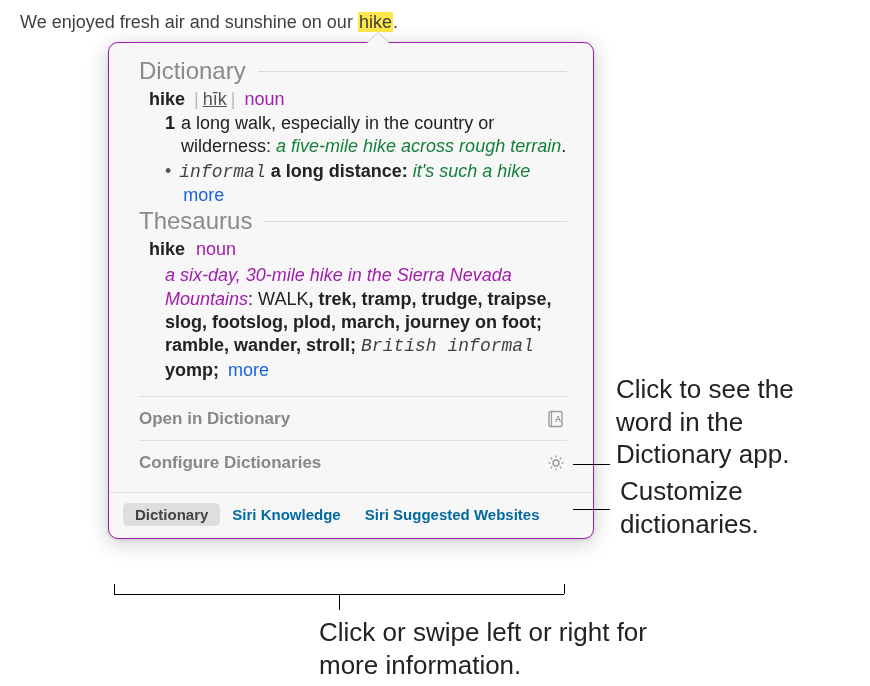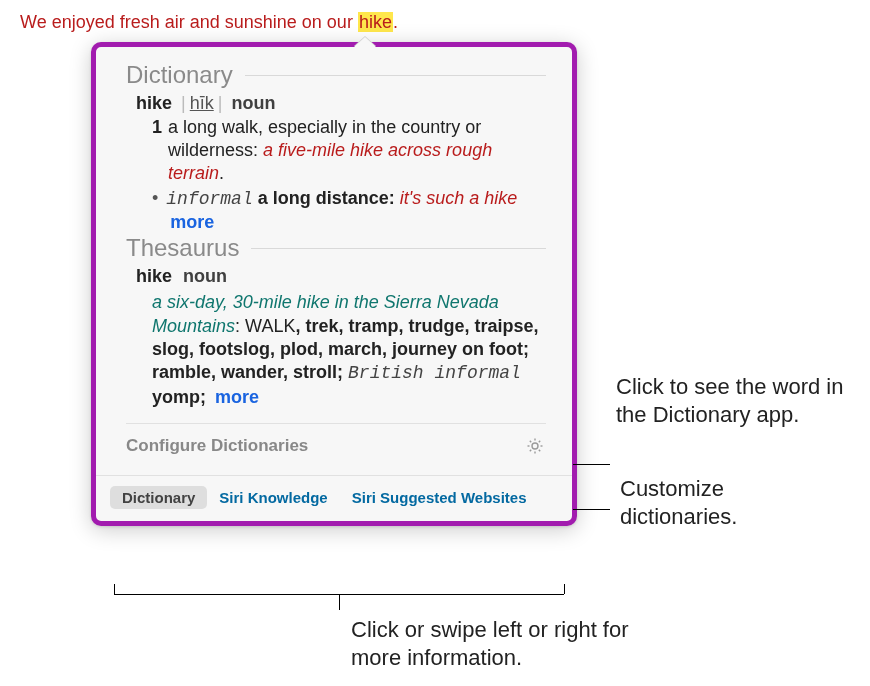--- a/index.html
+++ b/index.html
@@ -11,33 +11,33 @@
     font-size: 18px;
     color: #222;
     position: relative;
     background: #fff;
   }
   .context-line {
     position: absolute;
     top: 12px;
     left: 20px;
     font-size: 18px;
-    color: #b91c1c;
+    color: #404040;
   }
   .hl {
     background: #ffe74c;
     padding: 0 1px;
   }
   .popup {
     position: absolute;
     top: 42px;
-    left: 91px;
+    left: 108px;
     width: 486px;
     background: #f7f7f7;
-    border: 5px solid #a21caf;
+    border: 1px solid #a21caf;
     border-radius: 10px;
     box-shadow: 0 4px 22px rgba(0,0,0,0.20), 0 1px 3px rgba(0,0,0,0.12);
   }
   .popup::before {
     content: "";
     position: absolute;
     top: -10px;
     left: 258px;
     width: 0; height: 0;
     border-left: 11px solid transparent;
@@ -62,35 +62,35 @@
     background: #d9d9d9;
     margin-left: 12px;
   }
   .entry-head {
     margin-left: 10px;
     font-size: 18px;
   }
   .entry-head .word { font-weight: 700; }
   .entry-head .pron { color: #555; text-decoration: underline; }
   .entry-head .sep  { color: #bbb; margin: 0 4px; }
-  .entry-head .pos  { color: #404040; font-weight: bold; }
+  .entry-head .pos  { color: #a21caf; }
   .def-block {
     margin: 2px 0 0 26px;
     line-height: 1.28;
   }
   .def-row { display: flex; }
   .def-num { font-weight: 700; margin-right: 6px; flex: 0 0 auto; }
   .def-body { flex: 1; }
-  .example { font-style: italic; color: #b91c1c; }
+  .example { font-style: italic; color: #15803d; }
   .sub-row { display: flex; margin-top: 2px; }
   .bullet { margin-right: 8px; color: #555; }
   .ital-tag { font-style: italic; color: #444; font-family: Liberation Mono, monospace; }
-  .more { color: #1a64e0; font-weight: 700; margin-left: 4px; }
+  .more { color: #1a64e0; font-weight: 400; margin-left: 4px; }
   .the-block { margin: 4px 0 0 26px; line-height: 1.30; }
-  .the-block .ex { font-style: italic; color: #0f766e; }
+  .the-block .ex { font-style: italic; color: #a21caf; }
   .the-block .syns { font-weight: 700; }
   .the-block .walk { font-weight: 400; }
   .menu-list { margin-top: 14px; }
   .menu-item {
     display: flex;
     align-items: center;
     justify-content: space-between;
     border-top: 1px solid #e1e1e1;
     height: 44px;
     padding: 0 2px 0 0;
@@ -114,21 +114,21 @@
     padding: 3px 12px;
     border-radius: 5px;
     cursor: pointer;
   }
   .tab.active {
     background: #dedede;
     color: #424242;
   }
   .callout {
     position: absolute;
-    font-size: 22px;
+    font-size: 26px;
     color: #222;
     line-height: 1.25;
   }
   .callout-line {
     position: absolute;
     background: #000;
   }
 </style>
 </head>
 <body>
@@ -172,20 +172,30 @@
     </div>
     <div class="entry-head">
       <span class="word">hike</span>
       <span class="pos" style="margin-left:6px">noun</span>
     </div>
     <div class="the-block">
       <span class="ex">a six-day, 30-mile hike in the Sierra Nevada Mountains</span><span>: </span><span class="walk">WALK</span><span class="syns">, trek, tramp, trudge, traipse, slog, footslog, plod, march, journey on foot; ramble, wander, stroll; </span><span class="ital-tag">British informal</span><span class="syns"> yomp; </span><span class="more">more</span>
     </div>
 
     <div class="menu-list">
+      <div class="menu-item">
+        <span>Open in Dictionary</span>
+        <span>
+          <svg width="18" height="18" viewBox="0 0 18 18" fill="none">
+            <rect x="2" y="1.5" width="13" height="15" rx="1.5" stroke="#9a9a9a" stroke-width="1.4"></rect>
+            <line x1="4.5" y1="1.5" x2="4.5" y2="16.5" stroke="#9a9a9a" stroke-width="1.2"></line>
+            <text x="8" y="11.5" font-size="8.5" fill="#9a9a9a" font-family="Arial" font-weight="600">A</text>
+          </svg>
+        </span>
+      </div>
       <div class="menu-item">
         <span>Configure Dictionaries</span>
         <span>
           <svg width="18" height="18" viewBox="0 0 18 18" fill="none">
             <circle cx="9" cy="9" r="3" stroke="#9a9a9a" stroke-width="1.4"></circle>
             <g stroke="#9a9a9a" stroke-width="1.4">
               <line x1="9" y1="1.5" x2="9" y2="3.5"></line>
               <line x1="9" y1="14.5" x2="9" y2="16.5"></line>
               <line x1="1.5" y1="9" x2="3.5" y2="9"></line>
               <line x1="14.5" y1="9" x2="16.5" y2="9"></line>
@@ -206,18 +216,18 @@
     <div class="tab">Siri Suggested Websites</div>
   </div>
 </div>
 
 <div class="callout" style="top:373px; left:616px; width:230px">Click to see the word in the Dictionary app.</div>
 <div class="callout-line" style="top:464px; left:573px; width:37px; height:1px"></div>
 
 <div class="callout" style="top:475px; left:620px; width:220px">Customize dictionaries.</div>
 <div class="callout-line" style="top:509px; left:573px; width:37px; height:1px"></div>
 
-<div class="callout" style="top:616px; left:351px; width:330px">Click or swipe left or right for more information.</div>
+<div class="callout" style="top:616px; left:319px; width:330px">Click or swipe left or right for more information.</div>
 
 <div class="callout-line" style="top:594px; left:114px; width:450px; height:1px"></div>
 <div class="callout-line" style="top:584px; left:114px; width:1px; height:10px"></div>
 <div class="callout-line" style="top:584px; left:564px; width:1px; height:10px"></div>
 <div class="callout-line" style="top:594px; left:339px; width:1px; height:16px"></div>
 
 </body></html>

